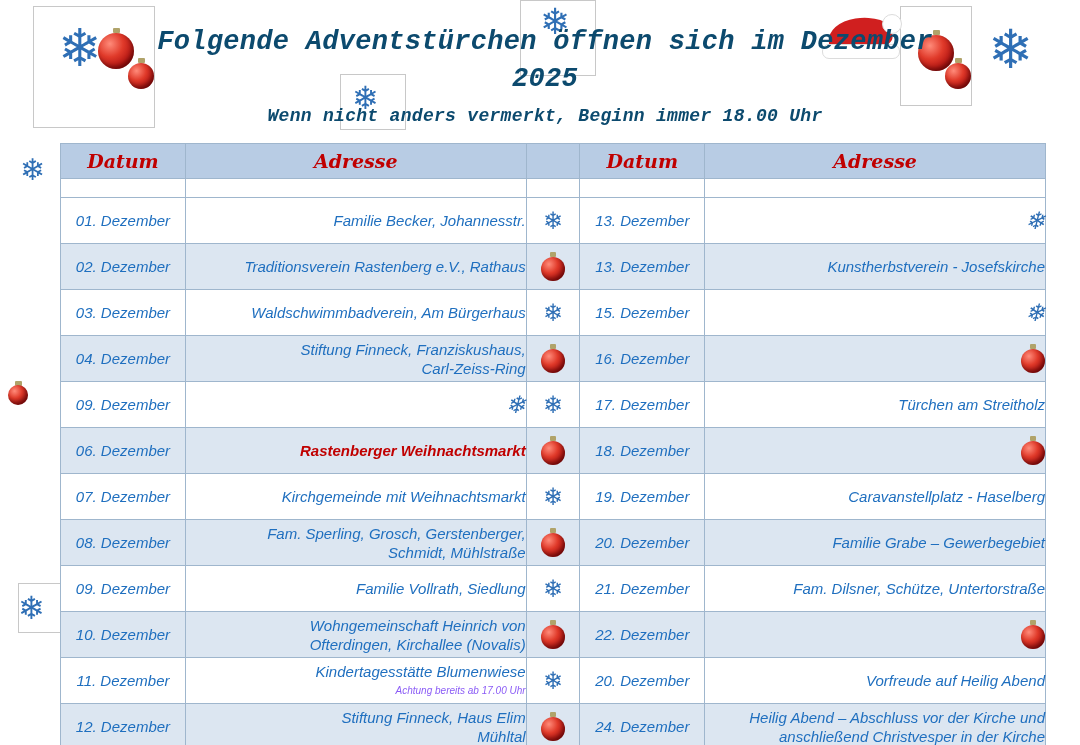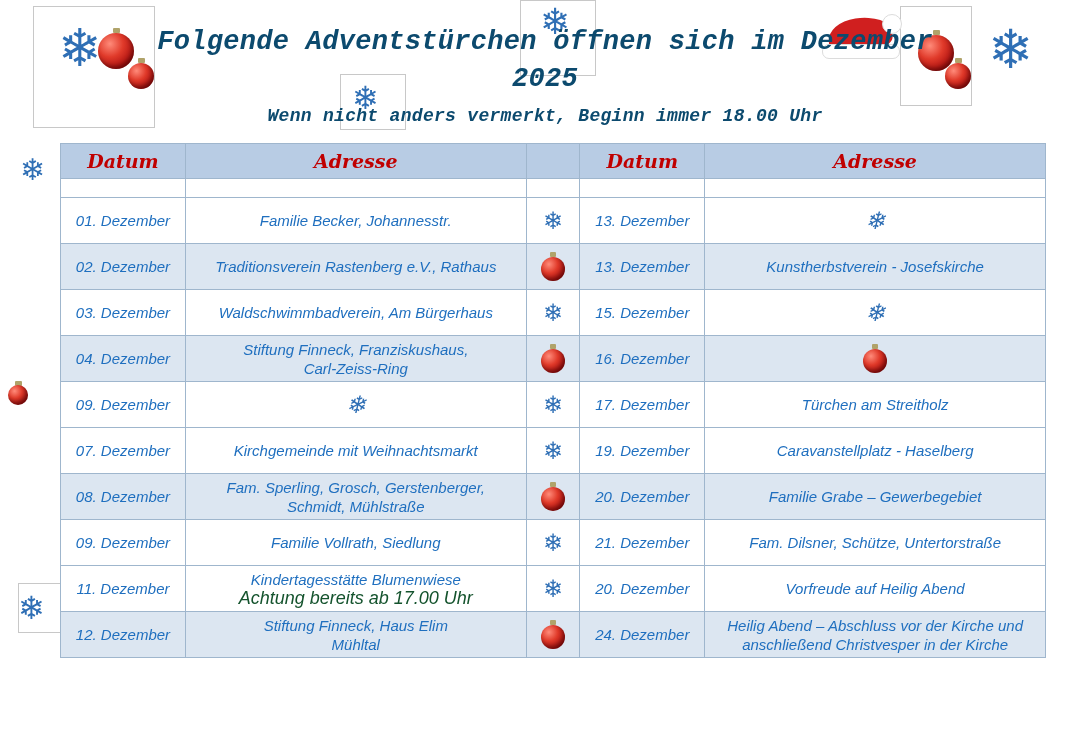--- a/index.html
+++ b/index.html
@@ -156,32 +156,32 @@
   .col-icon { width: 52px; }
 
   .cell-date {
     text-align: center;
     color: #1f6fbf;
     font-style: italic;
     font-size: 15px;
     height: 45px;
   }
   .cell-addr {
-    text-align: center;
+    text-align: right;
     color: #1f6fbf;
     font-style: italic;
     font-size: 15px;
     line-height: 19px;
     padding: 3px 6px;
     height: 45px;
   }
   .cell-addr .note {
     display: block;
-    color: #14532d;
-    font-size: 18px;
+    color: #8b5cf6;
+    font-size: 10px;
   }
   .cell-addr.red {
     color: #c00000;
     font-weight: bold;
   }
   .cell-icon {
     text-align: center;
     position: relative;
     height: 45px;
   }
@@ -329,20 +329,27 @@
         <td class="cell-date">16. Dezember</td>
         <td class="cell-addr"><span class="icon-bauble-inline"><span class="cap"></span><span class="ball"></span></span></td>
       </tr>
       <tr class="plain">
         <td class="cell-date">09. Dezember</td>
         <td class="cell-addr"><span class="icon-flake" style="font-size: 24px;">❄</span></td>
         <td class="cell-icon"><span class="icon-flake" style="font-size: 24px;">❄</span></td>
         <td class="cell-date">17. Dezember</td>
         <td class="cell-addr">Türchen am Streitholz</td>
       </tr>
+      <tr class="shade">
+        <td class="cell-date">06. Dezember</td>
+        <td class="cell-addr red">Rastenberger Weihnachtsmarkt</td>
+        <td class="cell-icon"><span class="icon-bauble-inline"><span class="cap"></span><span class="ball"></span></span></td>
+        <td class="cell-date">18. Dezember</td>
+        <td class="cell-addr"><span class="icon-bauble-inline"><span class="cap"></span><span class="ball"></span></span></td>
+      </tr>
       <tr class="plain">
         <td class="cell-date">07. Dezember</td>
         <td class="cell-addr">Kirchgemeinde mit Weihnachtsmarkt</td>
         <td class="cell-icon"><span class="icon-flake" style="font-size: 24px;">❄</span></td>
         <td class="cell-date">19. Dezember</td>
         <td class="cell-addr">Caravanstellplatz -  Haselberg</td>
       </tr>
       <tr class="shade">
         <td class="cell-date">08. Dezember</td>
         <td class="cell-addr">Fam. Sperling, Grosch, Gerstenberger,<br>Schmidt, Mühlstraße</td>
@@ -350,20 +357,27 @@
         <td class="cell-date">20. Dezember</td>
         <td class="cell-addr">Familie Grabe – Gewerbegebiet</td>
       </tr>
       <tr class="plain">
         <td class="cell-date">09. Dezember</td>
         <td class="cell-addr">Familie Vollrath, Siedlung</td>
         <td class="cell-icon"><span class="icon-flake" style="font-size: 24px;">❄</span></td>
         <td class="cell-date">21. Dezember</td>
         <td class="cell-addr">Fam. Dilsner, Schütze, Untertorstraße</td>
       </tr>
+      <tr class="shade">
+        <td class="cell-date">10. Dezember</td>
+        <td class="cell-addr">Wohngemeinschaft Heinrich von<br>Ofterdingen, Kirchallee (Novalis)</td>
+        <td class="cell-icon"><span class="icon-bauble-inline"><span class="cap"></span><span class="ball"></span></span></td>
+        <td class="cell-date">22. Dezember</td>
+        <td class="cell-addr"><span class="icon-bauble-inline"><span class="cap"></span><span class="ball"></span></span></td>
+      </tr>
       <tr class="plain">
         <td class="cell-date">11. Dezember</td>
         <td class="cell-addr">Kindertagesstätte Blumenwiese<span class="note">Achtung bereits ab 17.00 Uhr</span></td>
         <td class="cell-icon"><span class="icon-flake" style="font-size: 24px;">❄</span></td>
         <td class="cell-date">20. Dezember</td>
         <td class="cell-addr">Vorfreude auf Heilig Abend</td>
       </tr>
       <tr class="shade">
         <td class="cell-date">12. Dezember</td>
         <td class="cell-addr">Stiftung Finneck, Haus Elim<br>Mühltal</td>

